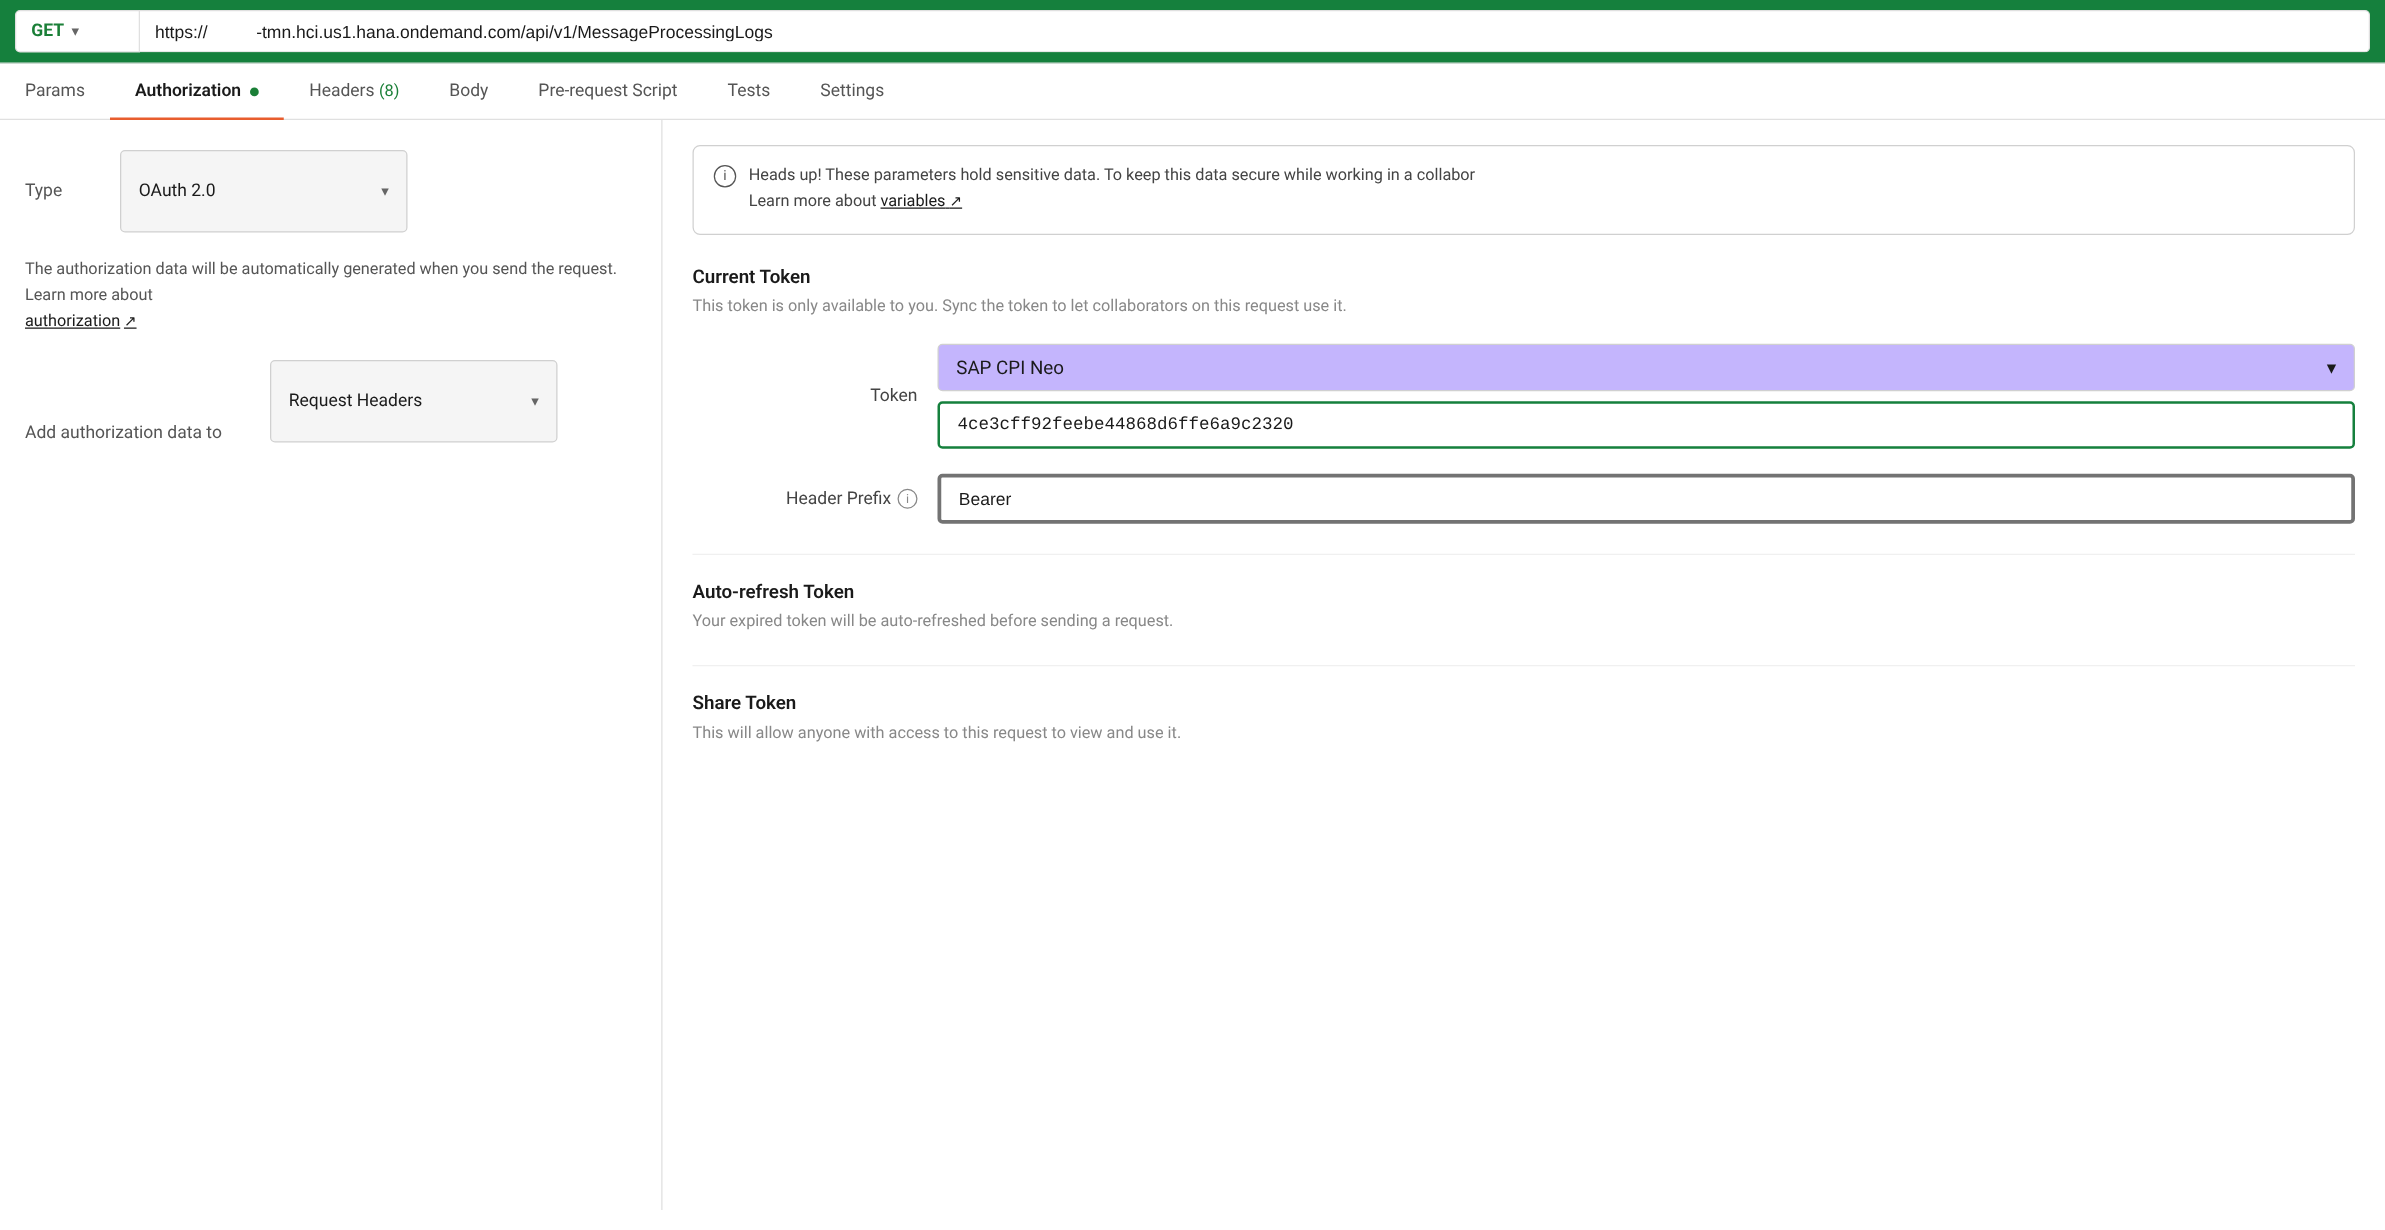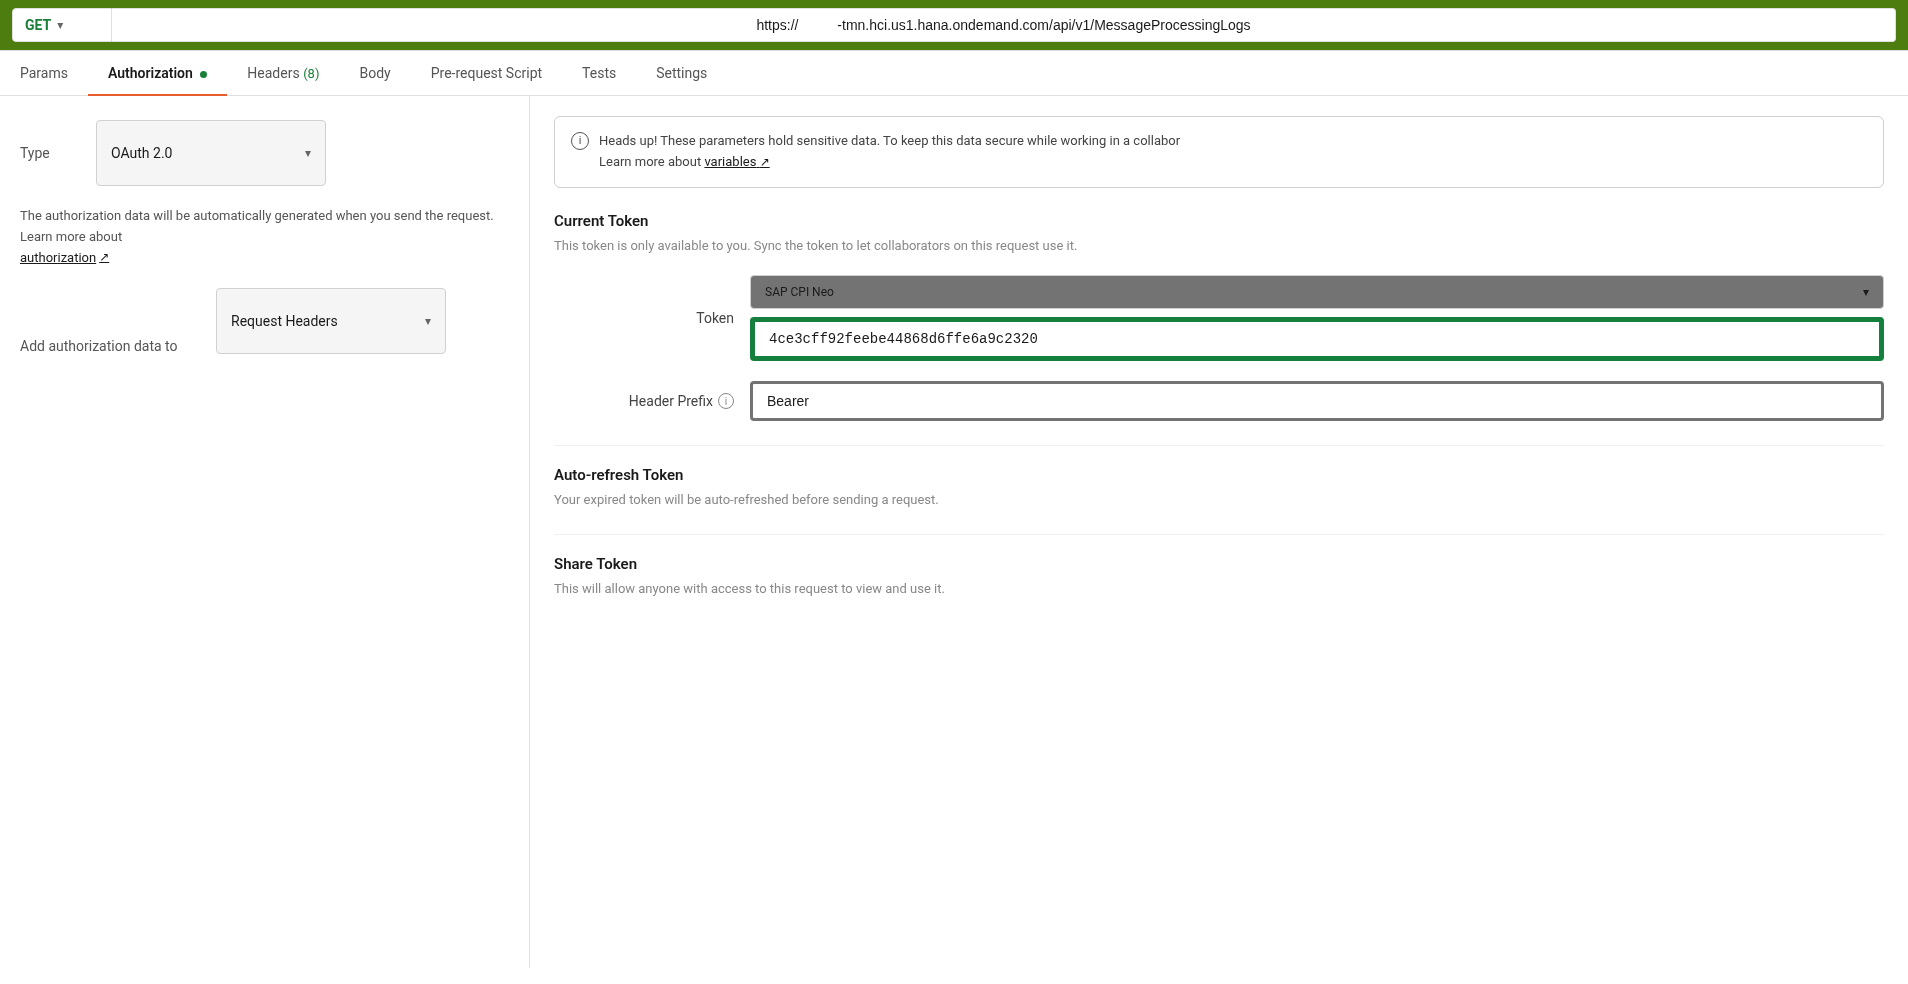--- a/index.html
+++ b/index.html
@@ -10,21 +10,21 @@
       color: #1a1a1a;
     }
 
     
     .url-bar {
       display: flex;
       align-items: center;
       border-bottom: 1px solid #e0e0e0;
       padding: 8px 12px;
       gap: 0;
-      background: #4d7c0f;
+      background: #15803d;
     }
     .method-selector {
       display: flex;
       align-items: center;
       gap: 6px;
       padding: 8px 12px;
       border: 1px solid #e0e0e0;
       border-radius: 4px 0 0 4px;
       background: #fff;
       cursor: pointer;
@@ -41,21 +41,20 @@
     }
     .url-input {
       flex: 1;
       padding: 8px 12px;
       border: 1px solid #e0e0e0;
       border-left: none;
       border-radius: 0 4px 4px 0;
       font-size: 14px;
       color: #1a1a1a;
       outline: none;
-      text-align: center;
     }
 
     
     .tabs {
       display: flex;
       border-bottom: 1px solid #e0e0e0;
       padding: 0 0;
       background: #fff;
     }
     .tab {
@@ -250,30 +249,30 @@
     .field-value {
       flex: 1;
     }
     .token-select {
       display: flex;
       align-items: center;
       justify-content: space-between;
       padding: 9px 14px;
       border: 1px solid #d0d0d0;
       border-radius: 4px;
-      background: #737373;
-      cursor: pointer;
-      font-size: 12px;
+      background: #c4b5fd;
+      cursor: pointer;
+      font-size: 15px;
       color: #1a1a1a;
       width: 100%;
     }
     .token-input {
       width: 100%;
       padding: 9px 14px;
-      border: 5px solid #15803d;
+      border: 2px solid #15803d;
       border-radius: 4px;
       font-size: 14px;
       color: #1a1a1a;
       outline: none;
       font-family: 'Courier New', monospace;
       margin-top: 8px;
     }
     .header-prefix-input {
       width: 100%;
       padding: 9px 14px;

